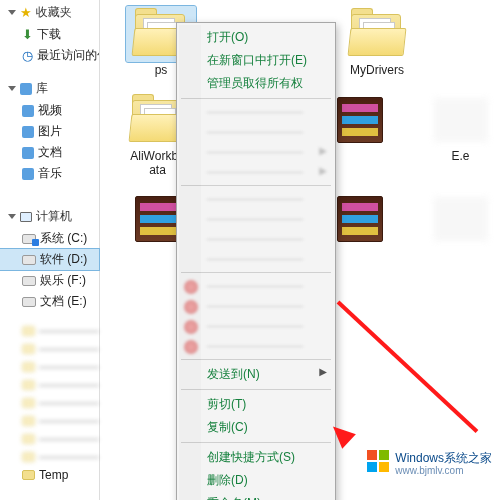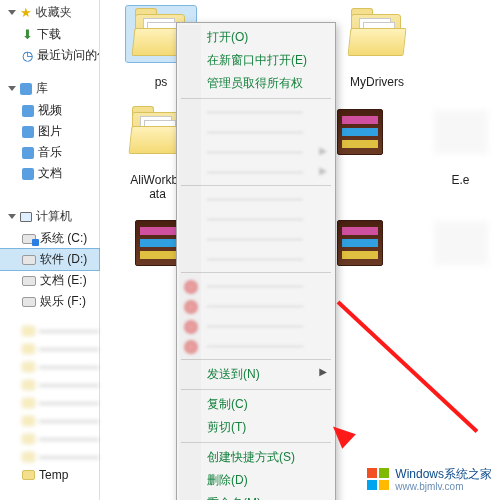--- a/index.html
+++ b/index.html
@@ -18,21 +18,21 @@
   .nav .item.sel { background:#cde6f7; outline:1px solid #7bb6e0; }
   .nav .spacer { height: 10px; }
   .nav .blur { filter: blur(2px); opacity:.55; }
 
   
   .files {
     position: absolute; left: 108px; top: 0; right: 0; height: 500px;
     padding: 6px 4px;
   }
   .row { display:flex; gap: 30px; margin-bottom: 14px; padding-left: 10px; }
-  .tile { width: 78px; display:flex; flex-direction:column; align-items:center; gap:14px; }
+  .tile { width: 78px; display:flex; flex-direction:column; align-items:center; gap:2px; }
   .tile .cap { text-align:center; line-height:1.15; max-height:2.4em; overflow:hidden; color:#222; }
   .tile.sel .iconwrap { outline:1px solid #7bb6e0; background:#cde6f7; }
   .iconwrap { width:70px; height:56px; display:flex; align-items:center; justify-content:center; border-radius:2px; }
 
   
   .folder { position:relative; width:56px; height:44px; }
   .folder .back { position:absolute; left:2px; top:2px; width:50px; height:38px; background:linear-gradient(#f7e7a3,#efd67a); border:1px solid #d9c25d; border-radius:3px;}
   .folder .tab  { position:absolute; left:2px; top:-4px; width:22px; height:10px; background:#f3df8e; border:1px solid #d9c25d; border-bottom:none; border-radius:3px 3px 0 0;}
   .folder .doc  { position:absolute; left:10px; top:6px; width:32px; height:26px; background:#fff; border:1px solid #c9c9c9;}
   .folder .doc.d2 { left:14px; top:10px; }
@@ -78,21 +78,21 @@
     border-top:4px solid #ff1a1a; transform-origin:left center; transform:rotate(43deg);
   }
   .arrowhead {
     position:absolute; left:330px; top:424px; width:0; height:0;
     border-right:22px solid #ff1a1a; border-top:10px solid transparent; border-bottom:10px solid transparent;
     transform:rotate(43deg);
   }
 
   
   .wm {
-    position:absolute; right:8px; bottom:8px; display:flex; align-items:center; gap:6px;
+    position:absolute; right:8px; bottom:24px; display:flex; gap:6px;
     color:#0a4a8a; font-size:16px; font-family:"Microsoft YaHei",sans-serif;
     text-shadow:0 0 2px #fff,0 0 3px #fff;
   }
   .winlogo{ width:22px; height:22px; display:grid; grid-template-columns:1fr 1fr; grid-template-rows:1fr 1fr; gap:2px;}
   .winlogo span:nth-child(1){background:#f25022;}
   .winlogo span:nth-child(2){background:#7fba00;}
   .winlogo span:nth-child(3){background:#00a4ef;}
   .winlogo span:nth-child(4){background:#ffb900;}
   .wm .sub{ font-size:10px; color:#6a8db5; display:block; margin-top:-2px;}
 </style>
@@ -126,25 +126,25 @@
     <div class="item">
       <span class="libico"></span>
       <span>视频</span>
     </div>
     <div class="item">
       <span class="libico"></span>
       <span>图片</span>
     </div>
     <div class="item">
       <span class="libico"></span>
+      <span>文档</span>
+    </div>
+    <div class="item">
+      <span class="libico"></span>
       <span>音乐</span>
-    </div>
-    <div class="item">
-      <span class="libico"></span>
-      <span>文档</span>
     </div>
 
     <div class="spacer"></div>
 
 
     <div class="spacer"></div>
 
     <div class="group-hdr">
       <span class="tri"></span>
       <span class="monico"></span>
@@ -153,25 +153,25 @@
     <div class="item">
       <span class="sysdrive"></span>
       <span>系统 (C:)</span>
     </div>
     <div class="item sel">
       <span class="drive"></span>
       <span>软件 (D:)</span>
     </div>
     <div class="item">
       <span class="drive"></span>
+      <span>娱乐 (F:)</span>
+    </div>
+    <div class="item">
+      <span class="drive"></span>
       <span>文档 (E:)</span>
-    </div>
-    <div class="item">
-      <span class="drive"></span>
-      <span>娱乐 (F:)</span>
     </div>
 
     <div class="spacer"></div>
     <div class="item blur">
         <span class="folico"></span>
         <span>—————</span>
       </div>
     <div class="item blur">
         <span class="folico"></span>
         <span>—————</span>
@@ -306,22 +306,22 @@
     <div class="mi blur">————————</div>
     <div class="mi blur">————————</div>
     <div class="sep"></div>
     <div class="mi blur"><span class="ic ic-reddot"></span>————————</div>
     <div class="mi blur"><span class="ic ic-reddot"></span>————————</div>
     <div class="mi blur"><span class="ic ic-reddot"></span>————————</div>
     <div class="mi blur"><span class="ic ic-reddot"></span>————————</div>
     <div class="sep"></div>
     <div class="mi sub"><span>发送到(N)</span></div>
     <div class="sep"></div>
+    <div class="mi"><span>剪切(T)</span></div>
     <div class="mi"><span>复制(C)</span></div>
-    <div class="mi"><span>剪切(T)</span></div>
     <div class="sep"></div>
     <div class="mi"><span>创建快捷方式(S)</span></div>
     <div class="mi"><span>删除(D)</span></div>
     <div class="mi"><span>重命名(M)</span></div>
 
   </div>
 
   <div class="arrowline"></div>
   <div class="arrowhead"></div>
 

